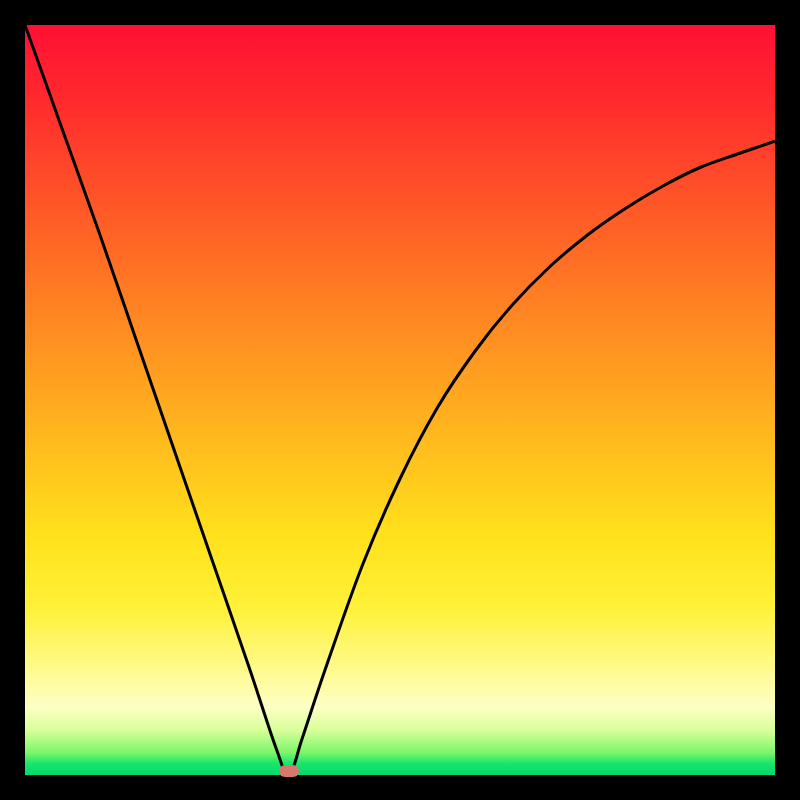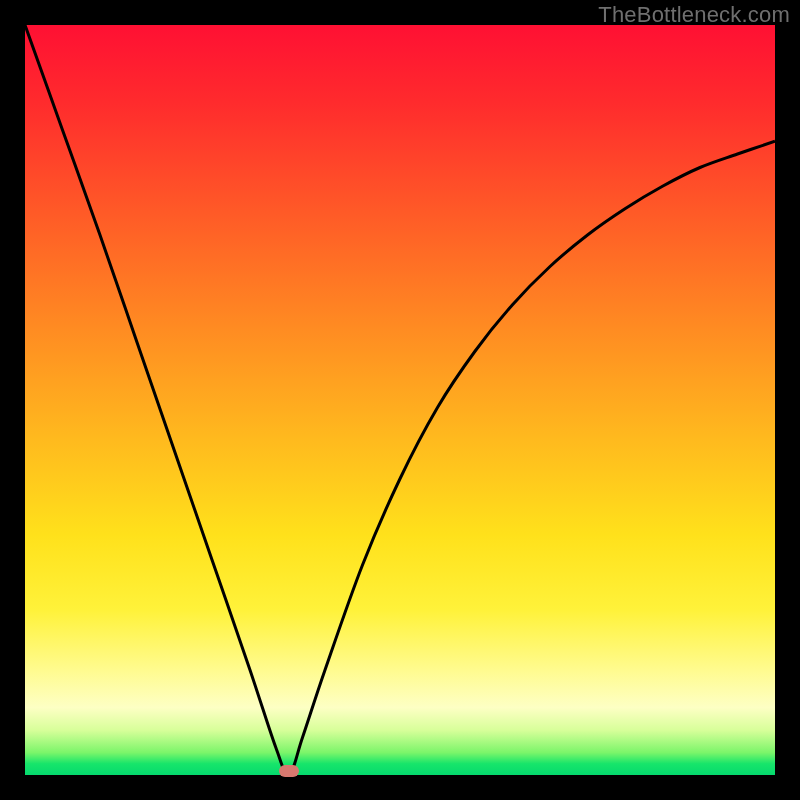--- a/index.html
+++ b/index.html
@@ -74,15 +74,14 @@
   <div class="plot-area">
 
     <svg class="curve" viewBox="0 0 750 750" preserveAspectRatio="none">
       <path id="curve-path" fill="none" stroke="#000000" stroke-width="3" d="M 0.00 0.00 C 6.25 17.50, 25.00 70.00, 37.50 105.00 C 50.00 140.00, 62.50 174.38, 75.00 210.00 C 87.50 245.63, 100.00 282.50, 112.50 318.75 C 125.00 355.00, 137.50 391.25, 150.00 427.50 C 162.50 463.75, 175.00 500.00, 187.50 536.25 C 200.00 572.50, 214.38 613.75, 225.00 645.00 C 235.63 676.25, 244.75 706.25, 251.25 723.75 C 257.75 741.25, 259.63 751.88, 264.00 750.00 C 268.38 748.13, 271.50 730.00, 277.50 712.50 C 283.50 695.00, 290.00 673.75, 300.00 645.00 C 310.00 616.25, 325.00 571.88, 337.50 540.00 C 350.00 508.13, 362.50 480.00, 375.00 453.75 C 387.50 427.50, 400.00 403.75, 412.50 382.50 C 425.00 361.25, 437.50 343.38, 450.00 326.25 C 462.50 309.13, 475.00 293.88, 487.50 279.75 C 500.00 265.63, 512.50 253.12, 525.00 241.50 C 537.50 229.87, 550.00 219.63, 562.50 210.00 C 575.00 200.38, 587.50 191.88, 600.00 183.75 C 612.50 175.63, 625.00 168.12, 637.50 161.25 C 650.00 154.37, 662.50 147.87, 675.00 142.50 C 687.50 137.12, 700.00 133.38, 712.50 129.00 C 725.00 124.63, 743.75 118.38, 750.00 116.25"></path>
     </svg>
 
     <div id="dot" class="dot" style="left: 264px; top: 746px; background: rgb(215, 120, 111);"></div>
 
   </div>
 
-  <div class="watermark">TheBottleneck.com</div>
 
 </div>
 
 </body></html>

